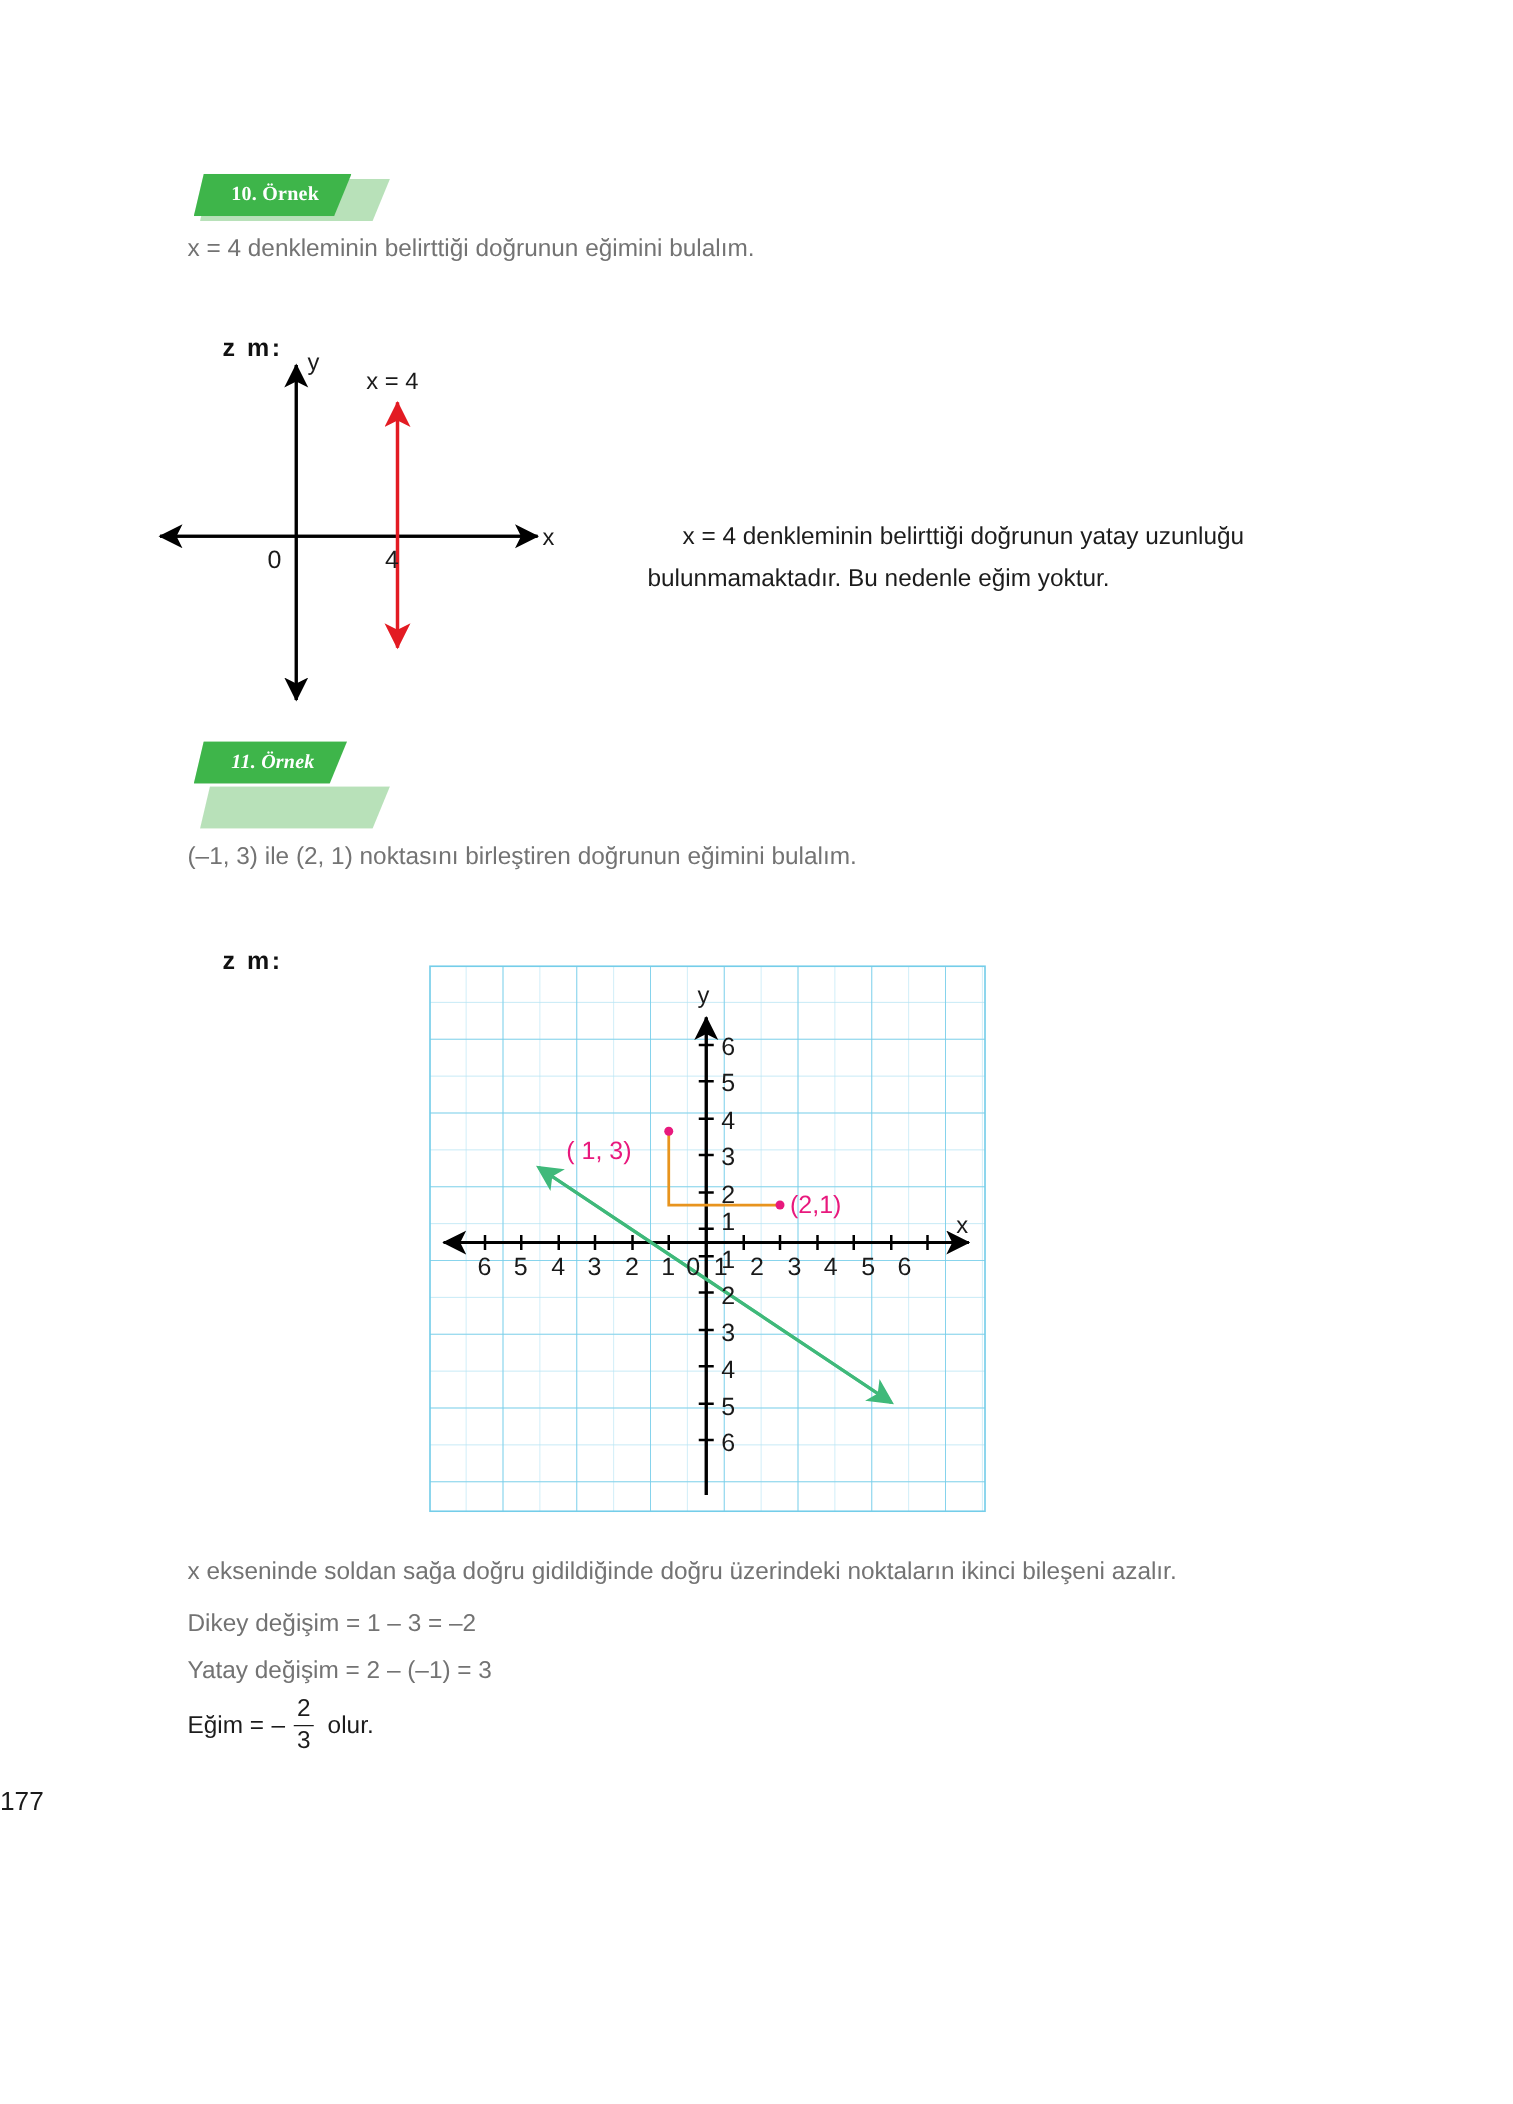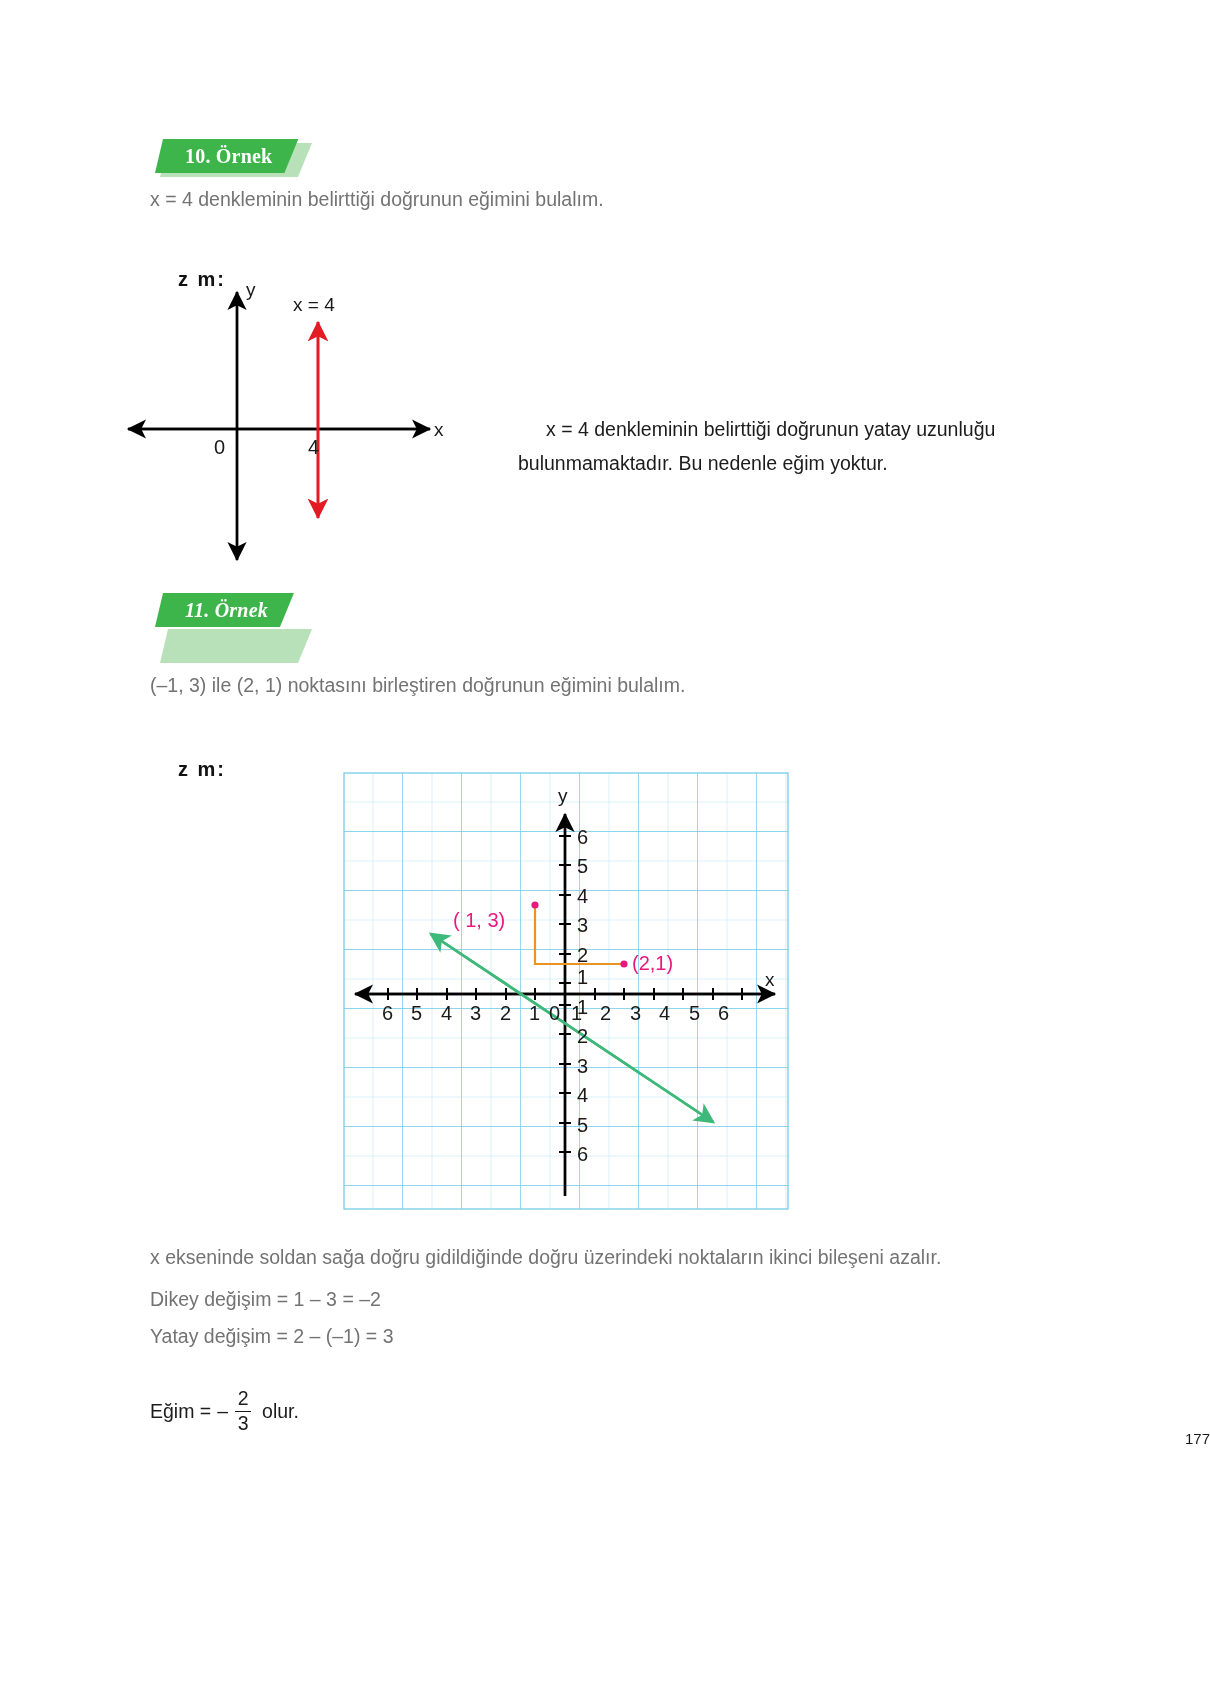--- a/index.html
+++ b/index.html
@@ -21,21 +21,21 @@
   .ornek-badge {
     position: absolute;
     height: 34px;
     display: flex;
     align-items: center;
     padding: 0 26px 0 30px;
     background: #3eb54a;
     color: #ffffff;
     font-family: "Liberation Serif", serif;
     font-weight: bold;
-    font-size: 20px;
+    font-size: 16px;
     letter-spacing: .2px;
     -webkit-clip-path: polygon(8px 0, 100% 0, calc(100% - 14px) 100%, 0 100%);
     clip-path: polygon(8px 0, 100% 0, calc(100% - 14px) 100%, 0 100%);
     box-shadow: 0 2px 2px rgba(0,0,0,.10);
   }
   .badge-shadow {
     position: absolute;
     height: 34px;
     background: #7dc97f;
     opacity: .55;
@@ -97,21 +97,20 @@
   }
 
   
   .frac-line {
     position: absolute;
     font-size: 19.5px;
     color: #1c1c1c;
     display: flex;
     align-items: center;
     white-space: nowrap;
-    margin-top: 31px;
   }
   .frac {
     display: inline-flex;
     flex-direction: column;
     align-items: center;
     justify-content: center;
     margin: 0 5px;
     vertical-align: middle;
     line-height: 1;
   }
@@ -121,22 +120,22 @@
     width: 16px;
     height: 1.6px;
     background: #1c1c1c;
   }
   .minus-big { margin-right: 2px; }
 
   
   .page-number {
     position: absolute;
     width: 100%;
-    text-align: right;
-    font-size: 15px;
+    text-align: left;
+    font-size: 21px;
     color: #1a1a1a;
   }
 </style>
 </head>
 <body>
 
 <div class="badge-shadow" style="left:160px; top:143px; width:152px;"></div>
 <div class="ornek-badge" style="left:155px; top:139px;">
   <span>10. Örnek</span>
 </div>

